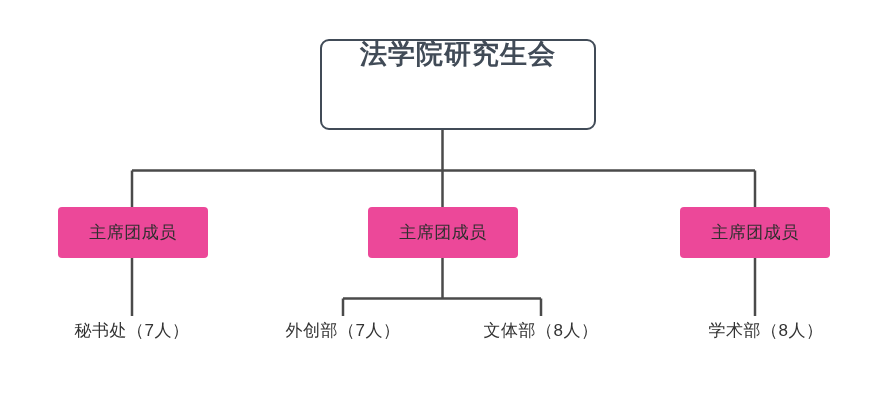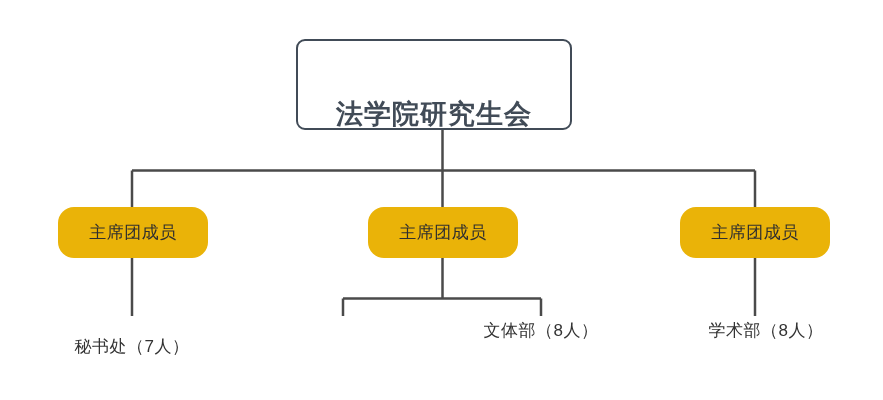--- a/index.html
+++ b/index.html
@@ -13,49 +13,49 @@
   #org-chart {
     position: relative;
     width: 883px;
     height: 400px;
     background: #ffffff;
     overflow: hidden;
   }
   
   .root-node {
     position: absolute;
-    left: 296px;
+    left: 320px;
     top: 39px;
     width: 276px;
     height: 91px;
     box-sizing: border-box;
     border: 2px solid #414b57;
     border-radius: 9px;
     background: #ffffff;
     display: flex;
-    align-items: flex-end;
+    align-items: flex-start;
     justify-content: center;
   }
   .root-label {
     font-size: 27px;
     font-weight: bold;
     color: #414b57;
     letter-spacing: 1px;
     line-height: 1;
     white-space: nowrap;
   }
   
   .mid-node {
     position: absolute;
     top: 207px;
     width: 150px;
     height: 51px;
     box-sizing: border-box;
-    border-radius: 16px;
-    background: #eab308;
+    border-radius: 4px;
+    background: #ec4899;
     display: flex;
     align-items: center;
     justify-content: center;
   }
   .mid-node-1 { left: 58px; }
   .mid-node-2 { left: 368px; }
   .mid-node-3 { left: 680px; }
   .mid-label {
     font-size: 17px;
     font-weight: normal;
@@ -69,21 +69,21 @@
     position: absolute;
     top: 322px;
     font-size: 17px;
     color: #333333;
     letter-spacing: 0.5px;
     line-height: 1;
     white-space: nowrap;
     text-align: center;
     transform: translateX(-50%);
   }
-  .leaf-1 { left: 132px; margin-top: 16px; }
+  .leaf-1 { left: 132px; }
   .leaf-2 { left: 343px; }
   .leaf-3 { left: 541px; text-align: right; }
   .leaf-4 { left: 766px; }
   
   .connector-layer {
     position: absolute;
     left: 0;
     top: 0;
     width: 883px;
     height: 400px;
@@ -127,16 +127,17 @@
     <span class="mid-label">主席团成员</span>
   </div>
   <div class="mid-node mid-node-2">
     <span class="mid-label">主席团成员</span>
   </div>
   <div class="mid-node mid-node-3">
     <span class="mid-label">主席团成员</span>
   </div>
 
   <div class="leaf-label leaf-1">秘书处（7人）</div>
+  <div class="leaf-label leaf-2">外创部（7人）</div>
   <div class="leaf-label leaf-3">文体部（8人）</div>
   <div class="leaf-label leaf-4">学术部（8人）</div>
 
 </div>
 
 </body></html>

